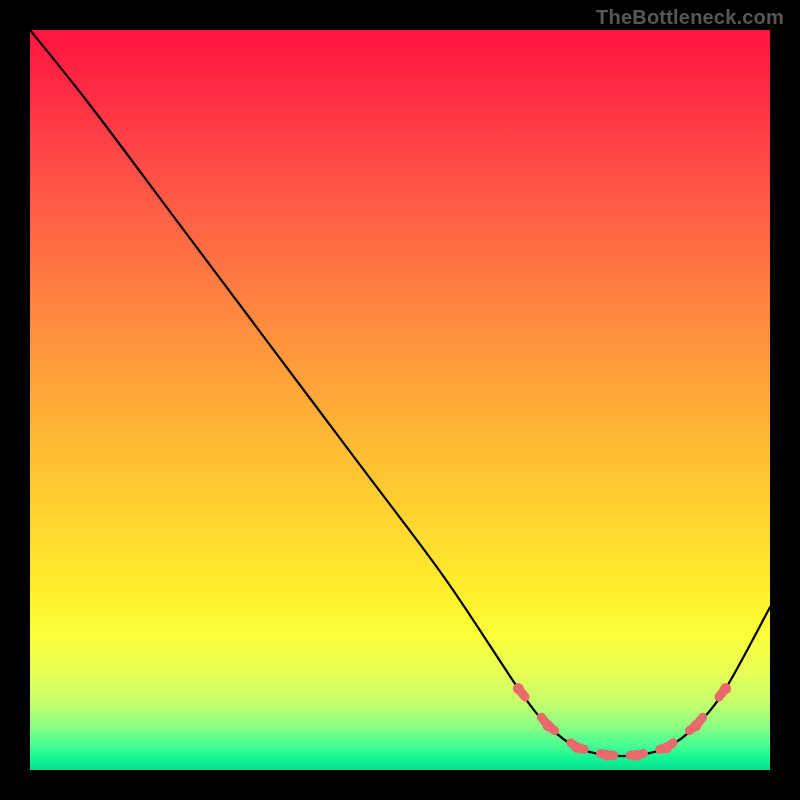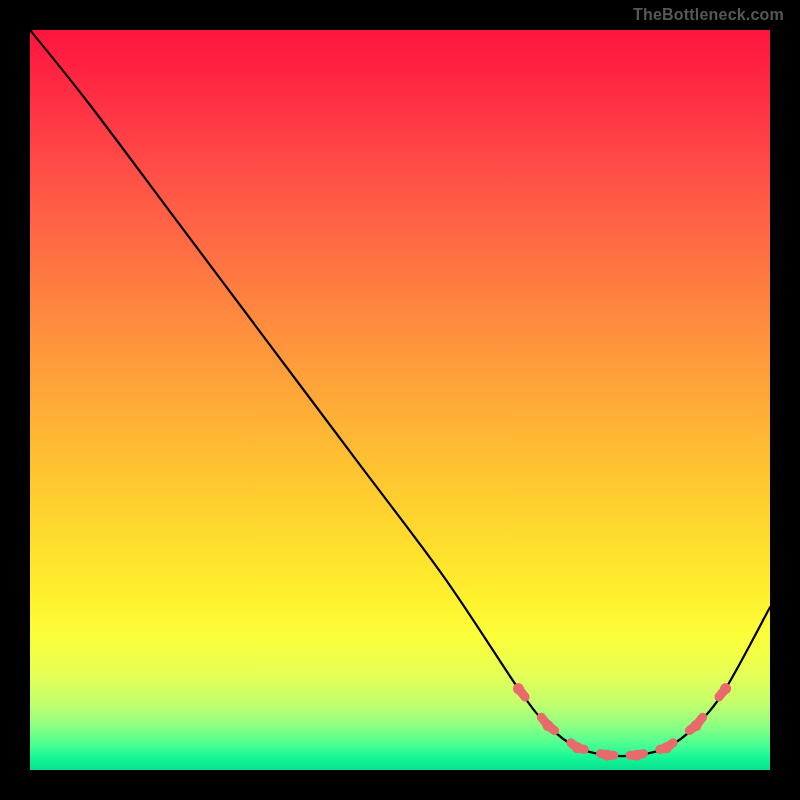--- a/index.html
+++ b/index.html
@@ -14,21 +14,21 @@
     position: relative;
     width: 800px;
     height: 800px;
     background: #000;
   }
   .watermark {
     position: absolute;
     top: 6px;
     right: 16px;
     font-family: Arial, Helvetica, sans-serif;
-    font-size: 16px;
+    font-size: 20px;
     font-weight: bold;
     color: #575757;
     letter-spacing: 0.2px;
     z-index: 5;
   }
   .plot {
     position: absolute;
     left: 30px;
     top: 30px;
     width: 740px;

